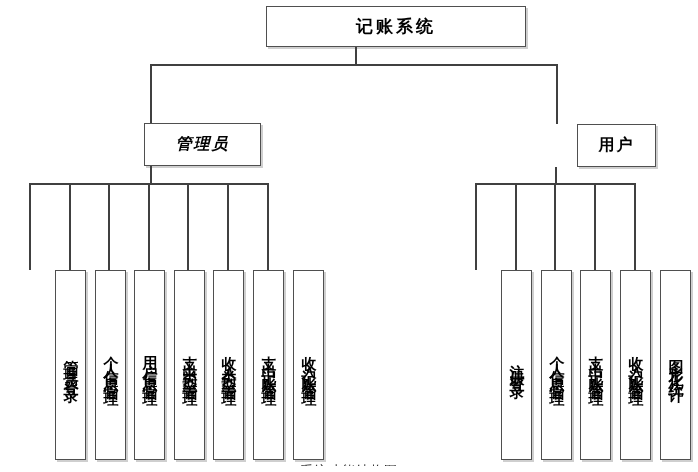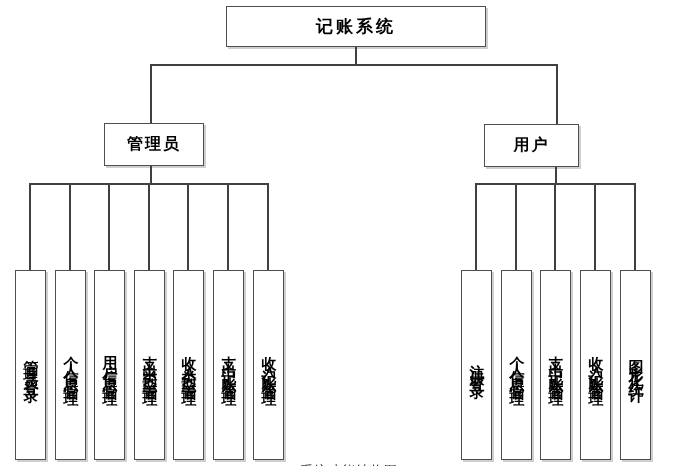--- a/index.html
+++ b/index.html
@@ -19,20 +19,21 @@
   }
   .node{
     position:absolute;
     background:#fff;
     border:1px solid var(--box-border);
     box-shadow:2px 2px 0 rgba(168,168,168,.55);
     display:flex;align-items:center;justify-content:center;
     box-sizing:border-box;
     color:#000;
     font-weight:bold;
+    margin-left:40px;
   }
   .root{font-size:17px;letter-spacing:3px;}
   .branch{font-size:16px;letter-spacing:2px;}
   .leaf{
     writing-mode:vertical-rl;
     text-orientation:upright;
     font-size:15px;
     letter-spacing:7px;
     line-height:1;
     font-weight:bold;
@@ -61,22 +62,22 @@
 
 <div id="canvas">
 
   <div class="node root" style="left:226px;top:6px;width:260px;height:41px;">记账系统</div>
 
   <div class="vline" style="left:355px;top:47px;height:18px;"></div>
   <div class="hline" style="left:150px;top:64px;width:408px;"></div>
   <div class="vline" style="left:150px;top:64px;height:59px;"></div>
   <div class="vline" style="left:556px;top:64px;height:60px;"></div>
 
-  <div class="node branch" style="left:104px;top:123px;width:100px;height:43px;">管理员</div>
-  <div class="node branch" style="left:484px;top:124px;width:95px;height:43px;">用户</div>
+  <div class="node branch" style="left:104px;top:123px;width:117px;height:43px;font-style:italic;">管理员</div>
+  <div class="node branch" style="left:537px;top:124px;width:79px;height:43px;">用户</div>
 
   <div class="vline" style="left:150px;top:166px;height:18px;"></div>
   <div class="vline" style="left:555px;top:167px;height:17px;"></div>
 
   <div class="hline" style="left:29px;top:183px;width:240px;"></div>
   <div class="hline" style="left:475px;top:183px;width:161px;"></div>
 
   <div id="leaves">
       <div class="vline" style="left: 29px; top: 184px; height: 86px;"></div>
       <div class="node leaf" style="left: 15px; top: 270px; width: 31px; height: 190px;">管理员登录</div>

